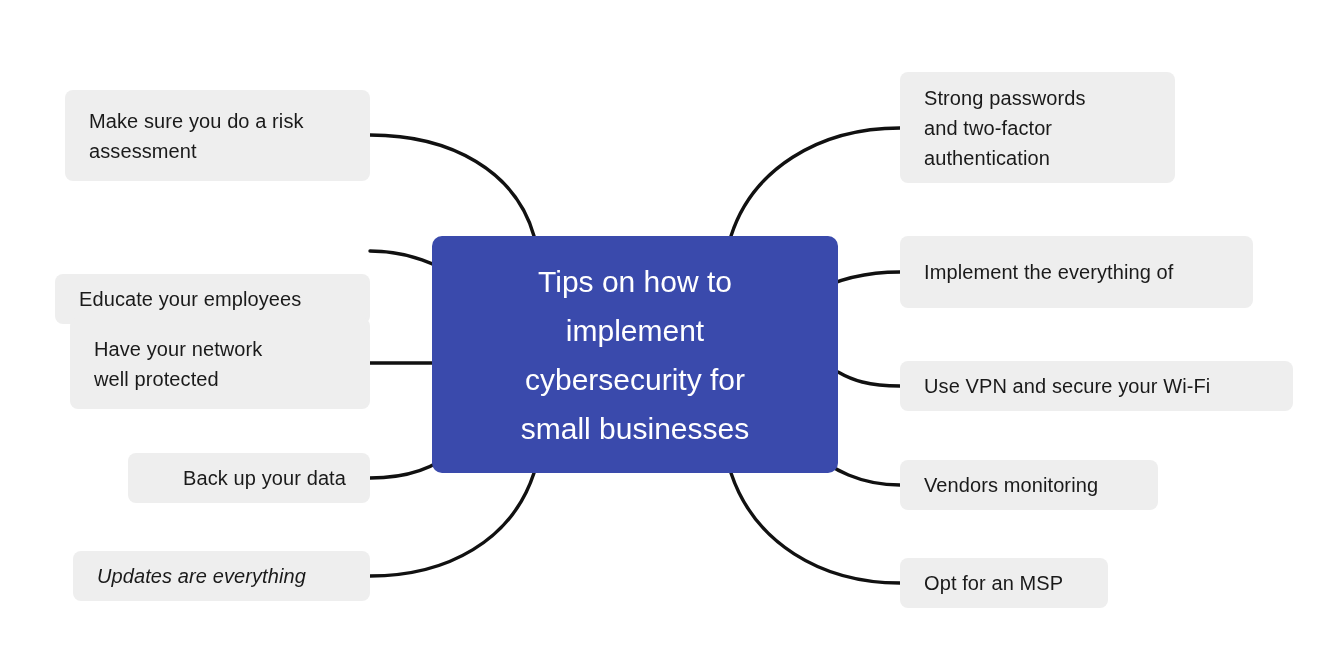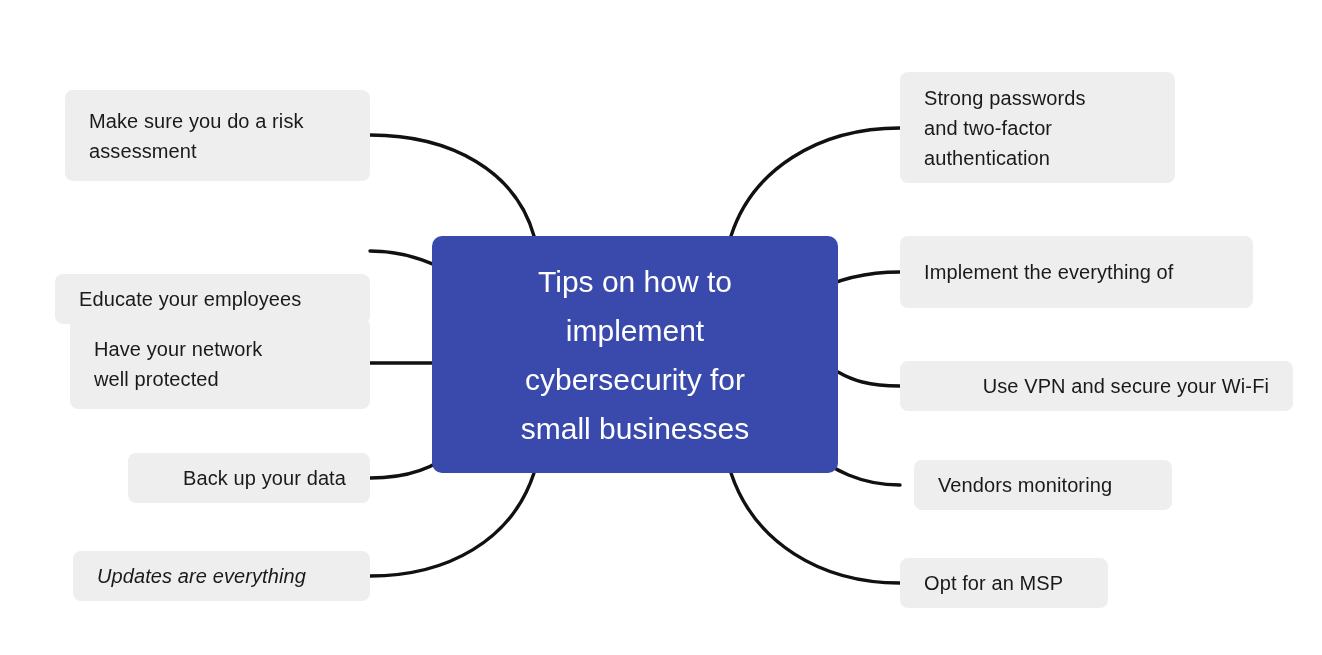--- a/index.html
+++ b/index.html
@@ -123,25 +123,25 @@
   <div class="node" style="left:900px; top:72px; width:275px; height:111px;">
     <span>Strong passwords</span>
     <span>and two-factor</span>
     <span>authentication</span>
   </div>
 
   <div class="node" style="left:900px; top:236px; width:353px; height:72px;">
     <span>Implement the everything of</span>
   </div>
 
-  <div class="node" style="left:900px; top:361px; width:393px; height:50px;align-items:flex-end;">
+  <div class="node" style="left:900px; top:361px; width:393px; height:50px;">
     <span>Use VPN and secure your Wi-Fi</span>
   </div>
 
-  <div class="node" style="left:900px; top:460px; width:258px; height:50px;margin-left:14px;">
+  <div class="node" style="left:900px; top:460px; width:258px; height:50px;">
     <span>Vendors monitoring</span>
   </div>
 
   <div class="node" style="left:900px; top:558px; width:208px; height:50px;">
     <span>Opt for an MSP</span>
   </div>
 
 </div>
 
 </body></html>

